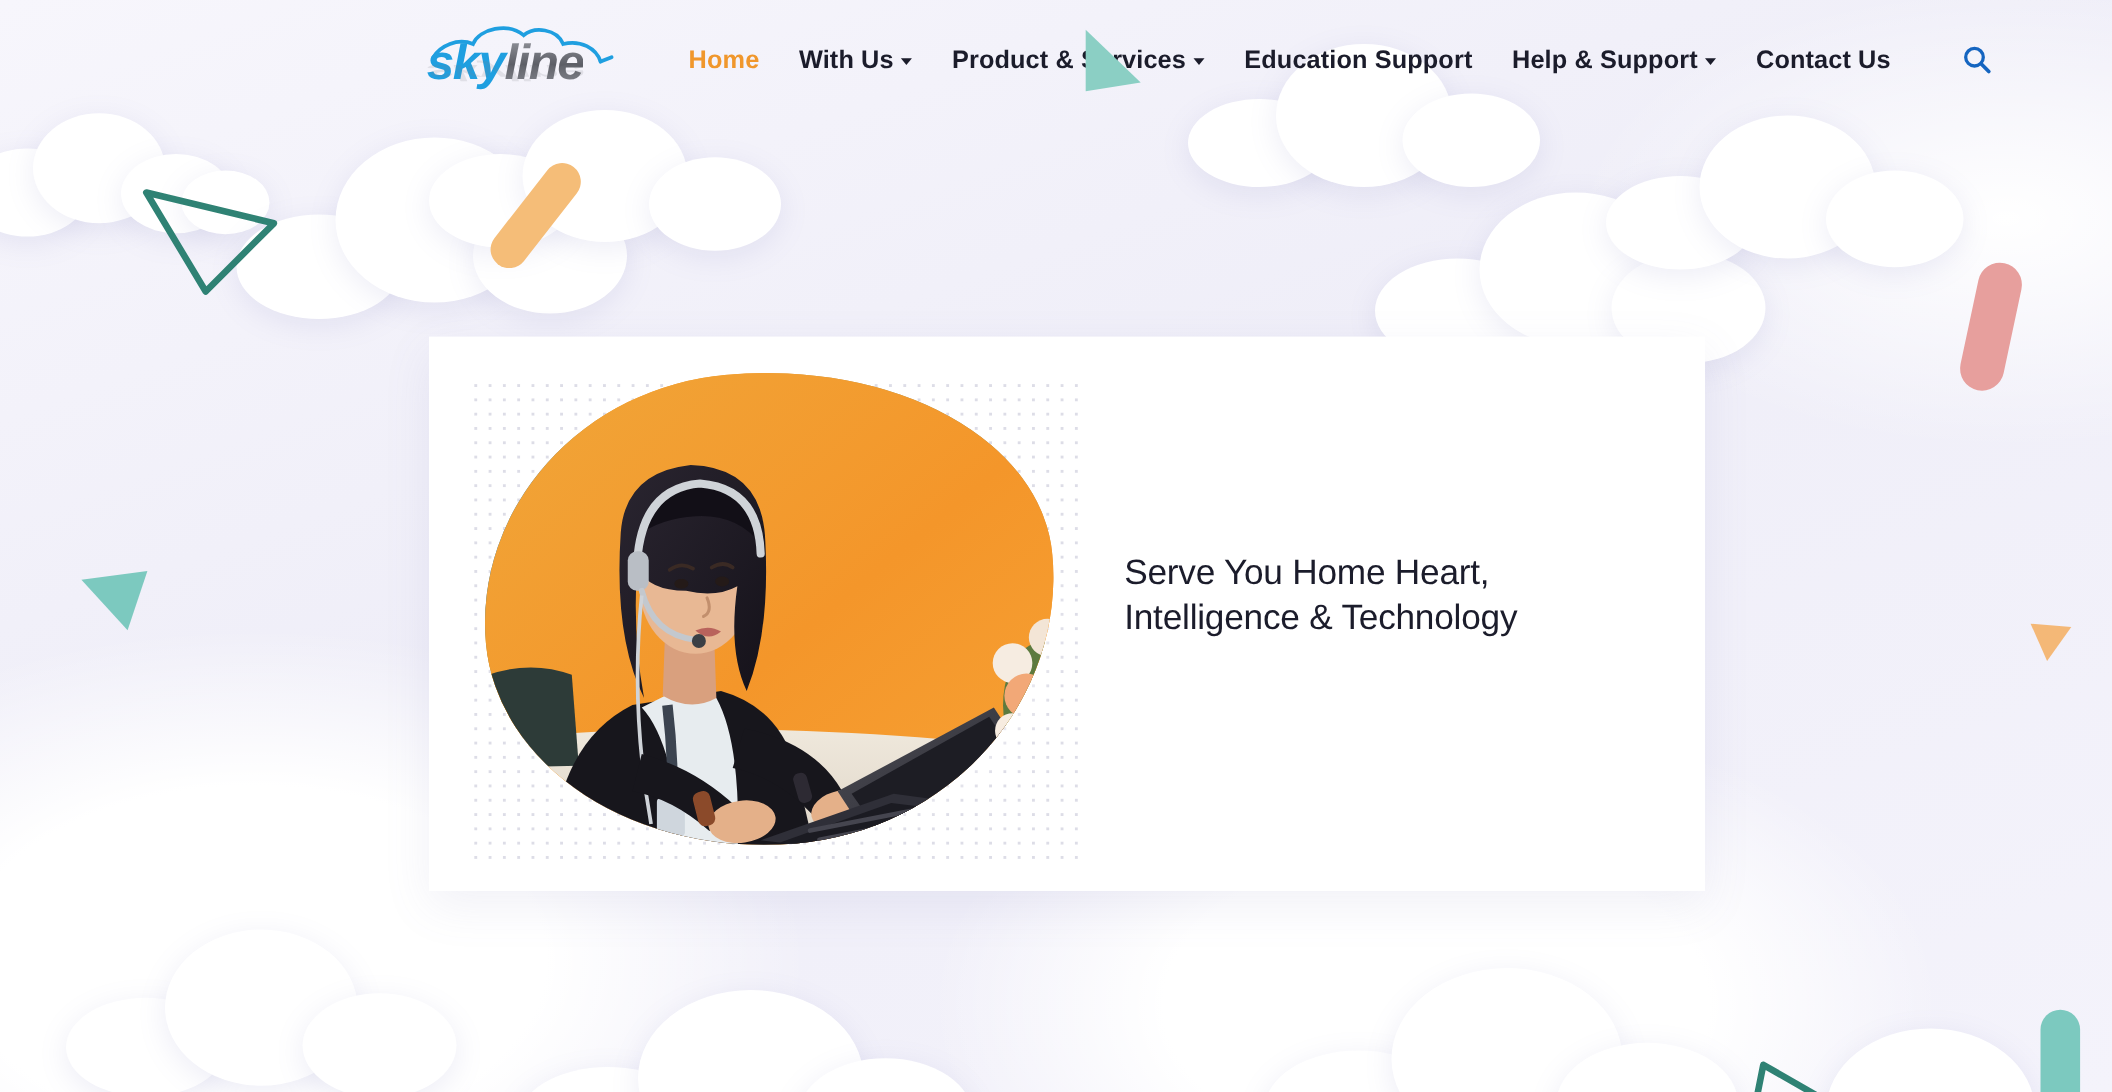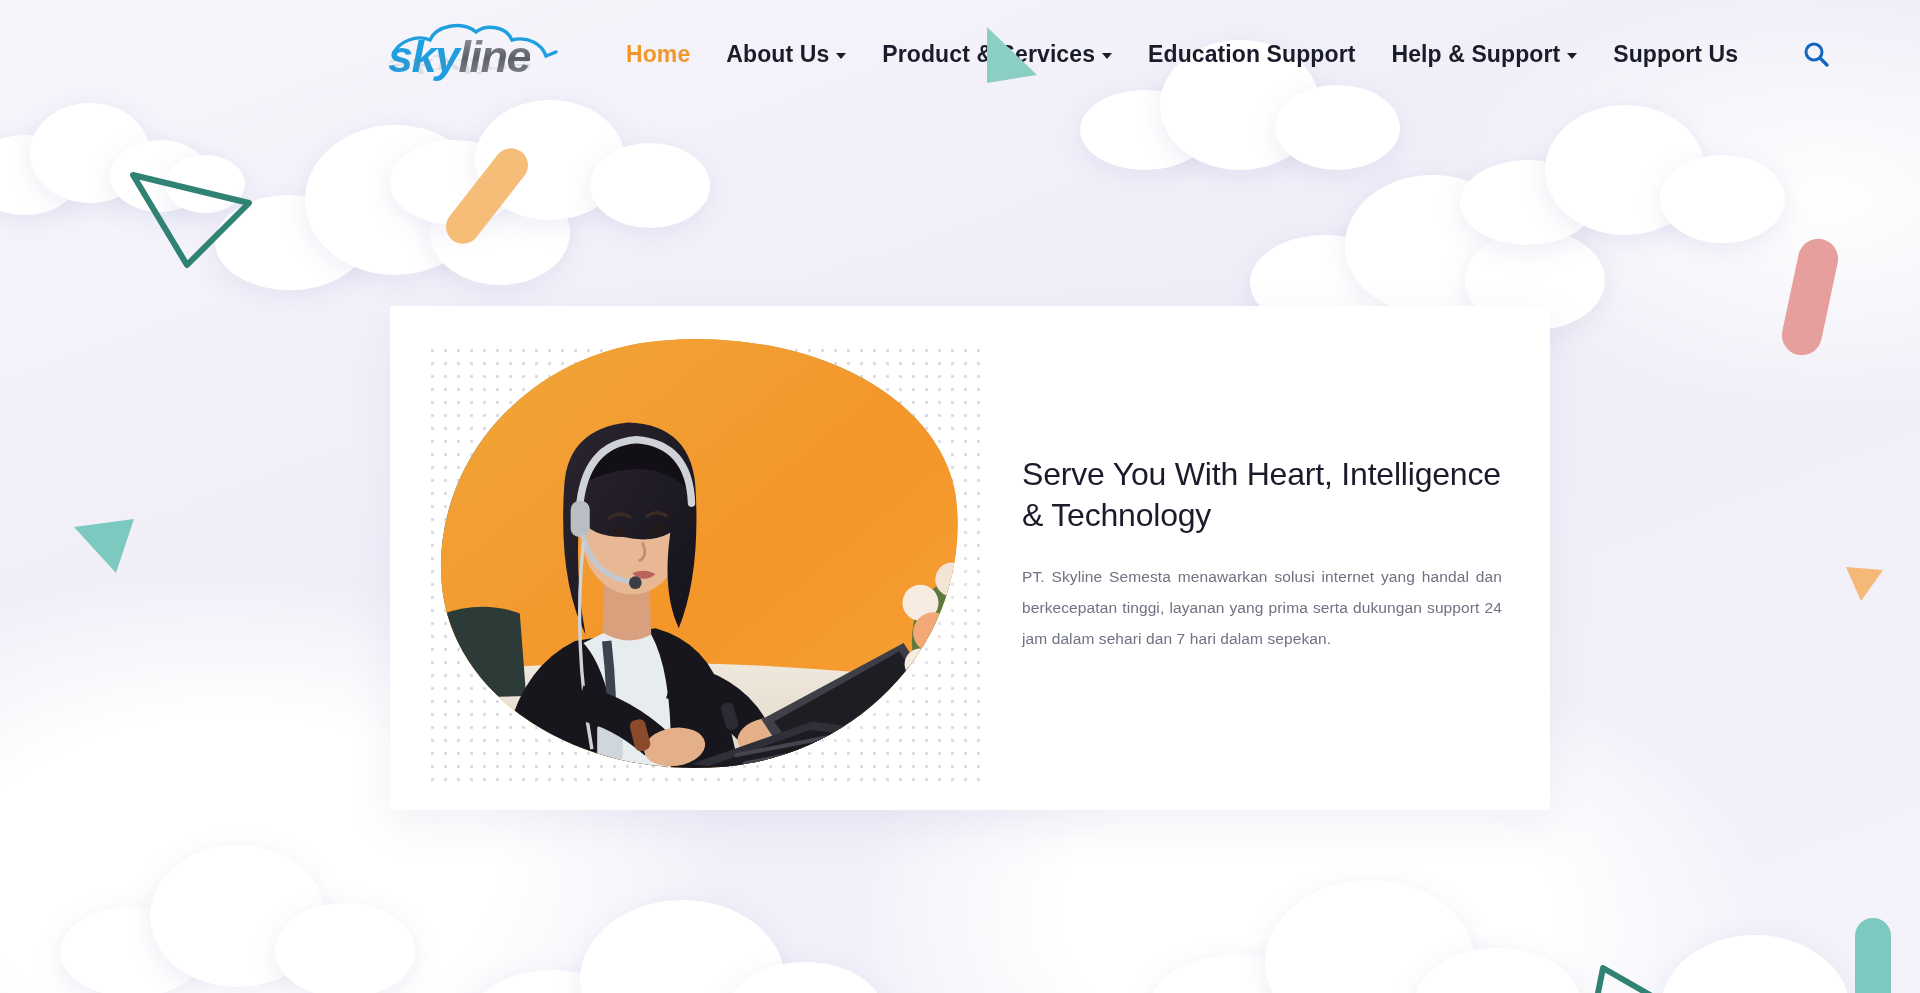--- a/index.html
+++ b/index.html
@@ -241,36 +241,36 @@
         <span style="color:#1f9fe0;">sky</span><span style="background:linear-gradient(180deg,#9b9da4 0%,#5c5e66 55%,#8d8f96 100%);-webkit-background-clip:text;background-clip:text;color:transparent;">line</span>
       </div>
       <div style="position:absolute; left:-2px; top:58px; font-size:45px; font-style:italic; font-weight:700; letter-spacing:-1.5px; line-height:1; transform:scaleY(-0.45); transform-origin:top left; opacity:.16; color:#7b7d85;">skyline</div>
     </div>
 
     <nav class="nav">
       <div class="nav-item active">
         <span>Home</span>
       </div>
       <div class="nav-item">
-        <span>About Us</span>
+        <span>With Us</span>
         <span class="caret"></span>
       </div>
       <div class="nav-item">
         <span>Product &amp; Services</span>
         <span class="caret"></span>
       </div>
       <div class="nav-item">
         <span>Education Support</span>
       </div>
       <div class="nav-item">
         <span>Help &amp; Support</span>
         <span class="caret"></span>
       </div>
       <div class="nav-item">
-        <span>Support Us</span>
+        <span>Contact Us</span>
       </div>
     </nav>
 
     <div class="search-btn">
       <svg width="28" height="28" viewBox="0 0 28 28">
         <circle cx="12" cy="12" r="8" fill="none" stroke="#1565c0" stroke-width="3"></circle>
         <line x1="18" y1="18" x2="25" y2="25" stroke="#1565c0" stroke-width="3.4" stroke-linecap="round"></line>
       </svg>
     </div>
 
@@ -374,18 +374,17 @@
               <circle cx="516" cy="238" r="13" fill="#f7efe5"></circle>
             </g>
           </svg>
         </div>
       </div>
     </div>
   </div>
 
   <div class="hero-text">
     <h1 class="hero-title">
-      <span>Serve You With </span><b>Heart</b><span>, </span><b>Intelligence</b><span> &amp; </span><b>Technology</b>
+      <span>Serve You Home </span><b>Heart</b><span>, </span><b>Intelligence</b><span> &amp; </span><b>Technology</b>
     </h1>
-    <p class="hero-desc">PT. Skyline Semesta menawarkan solusi internet yang handal dan berkecepatan tinggi, layanan yang prima serta dukungan support 24 jam dalam sehari dan 7 hari dalam sepekan.</p>
   </div>
 
 </div>
 
 </body></html>

